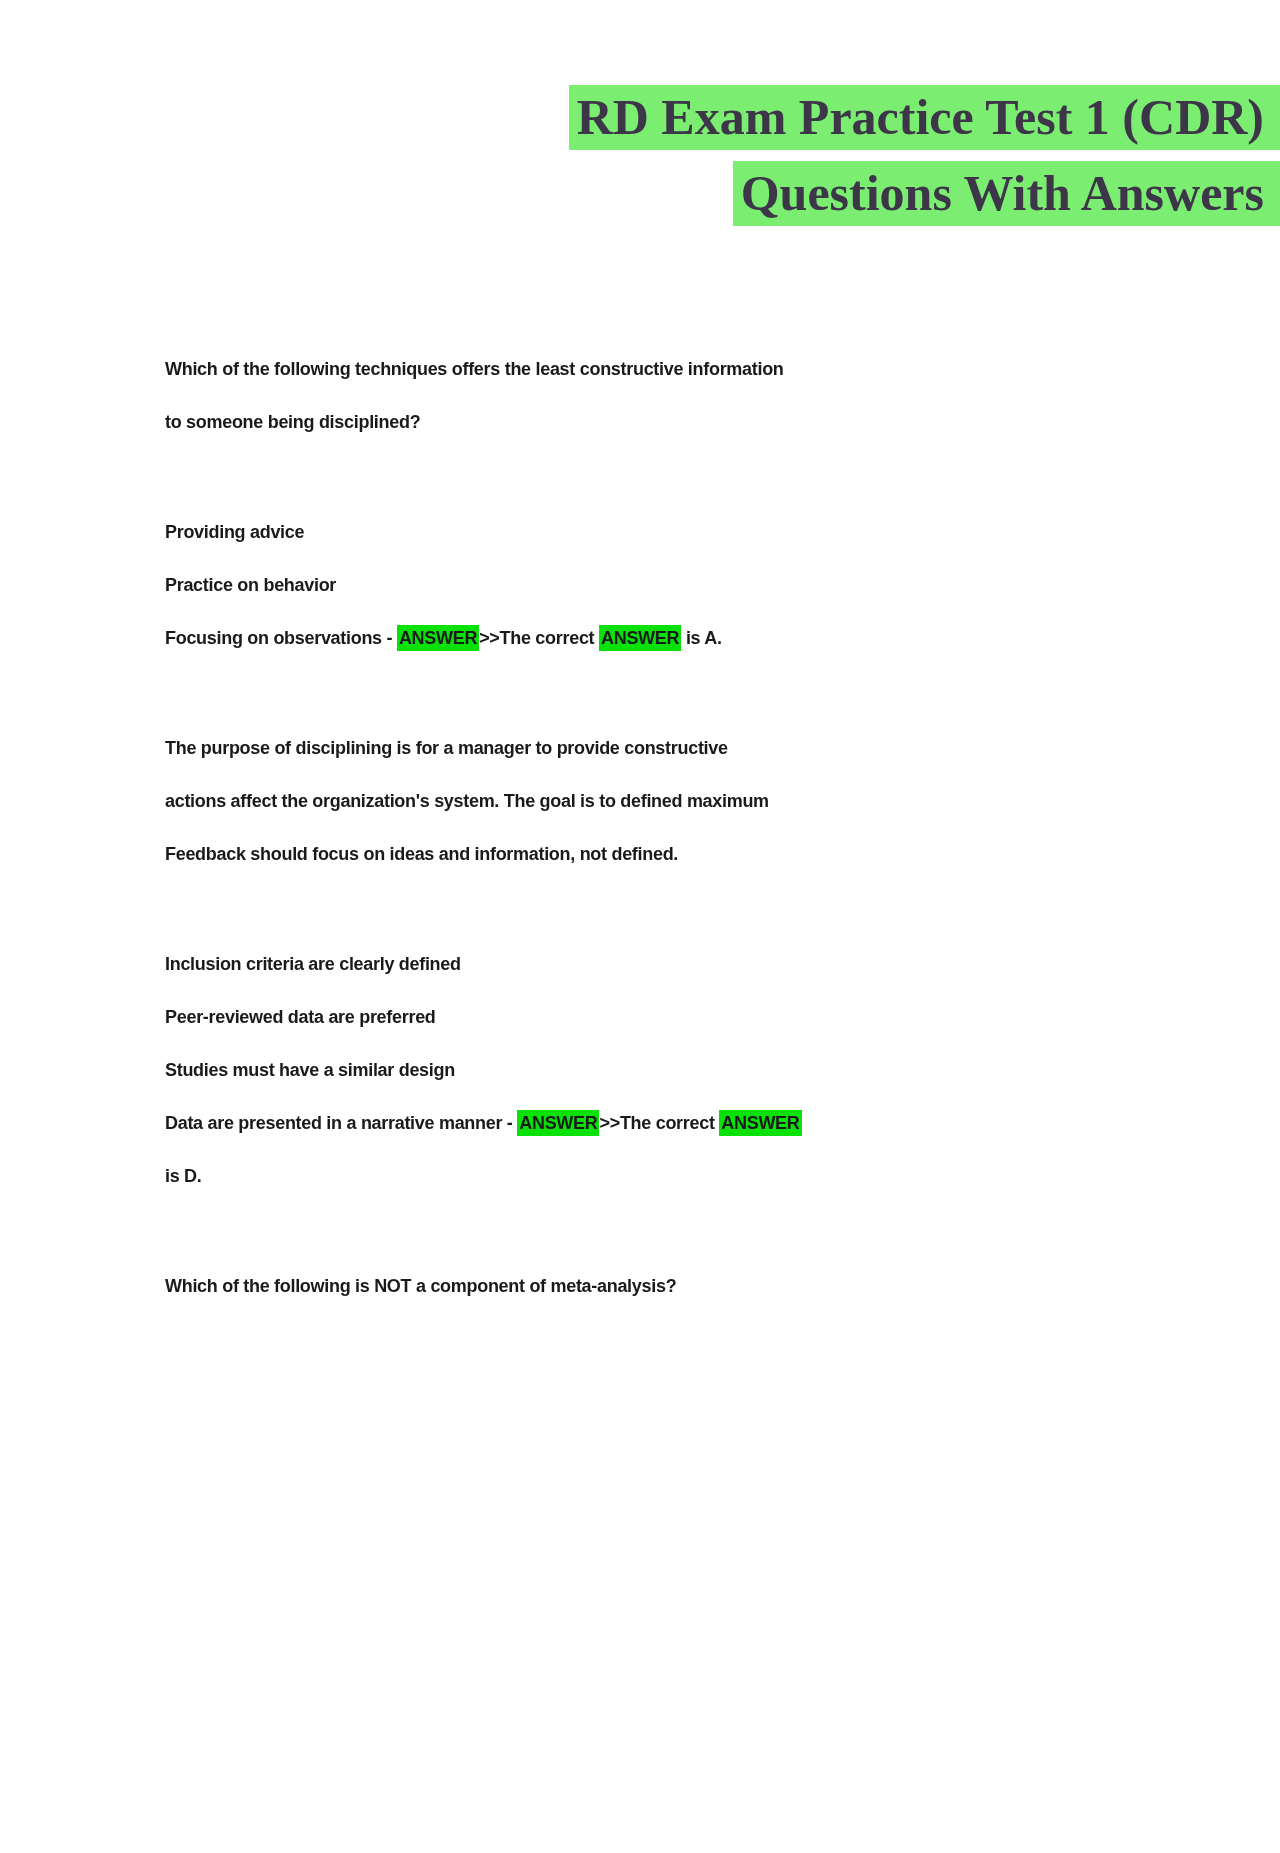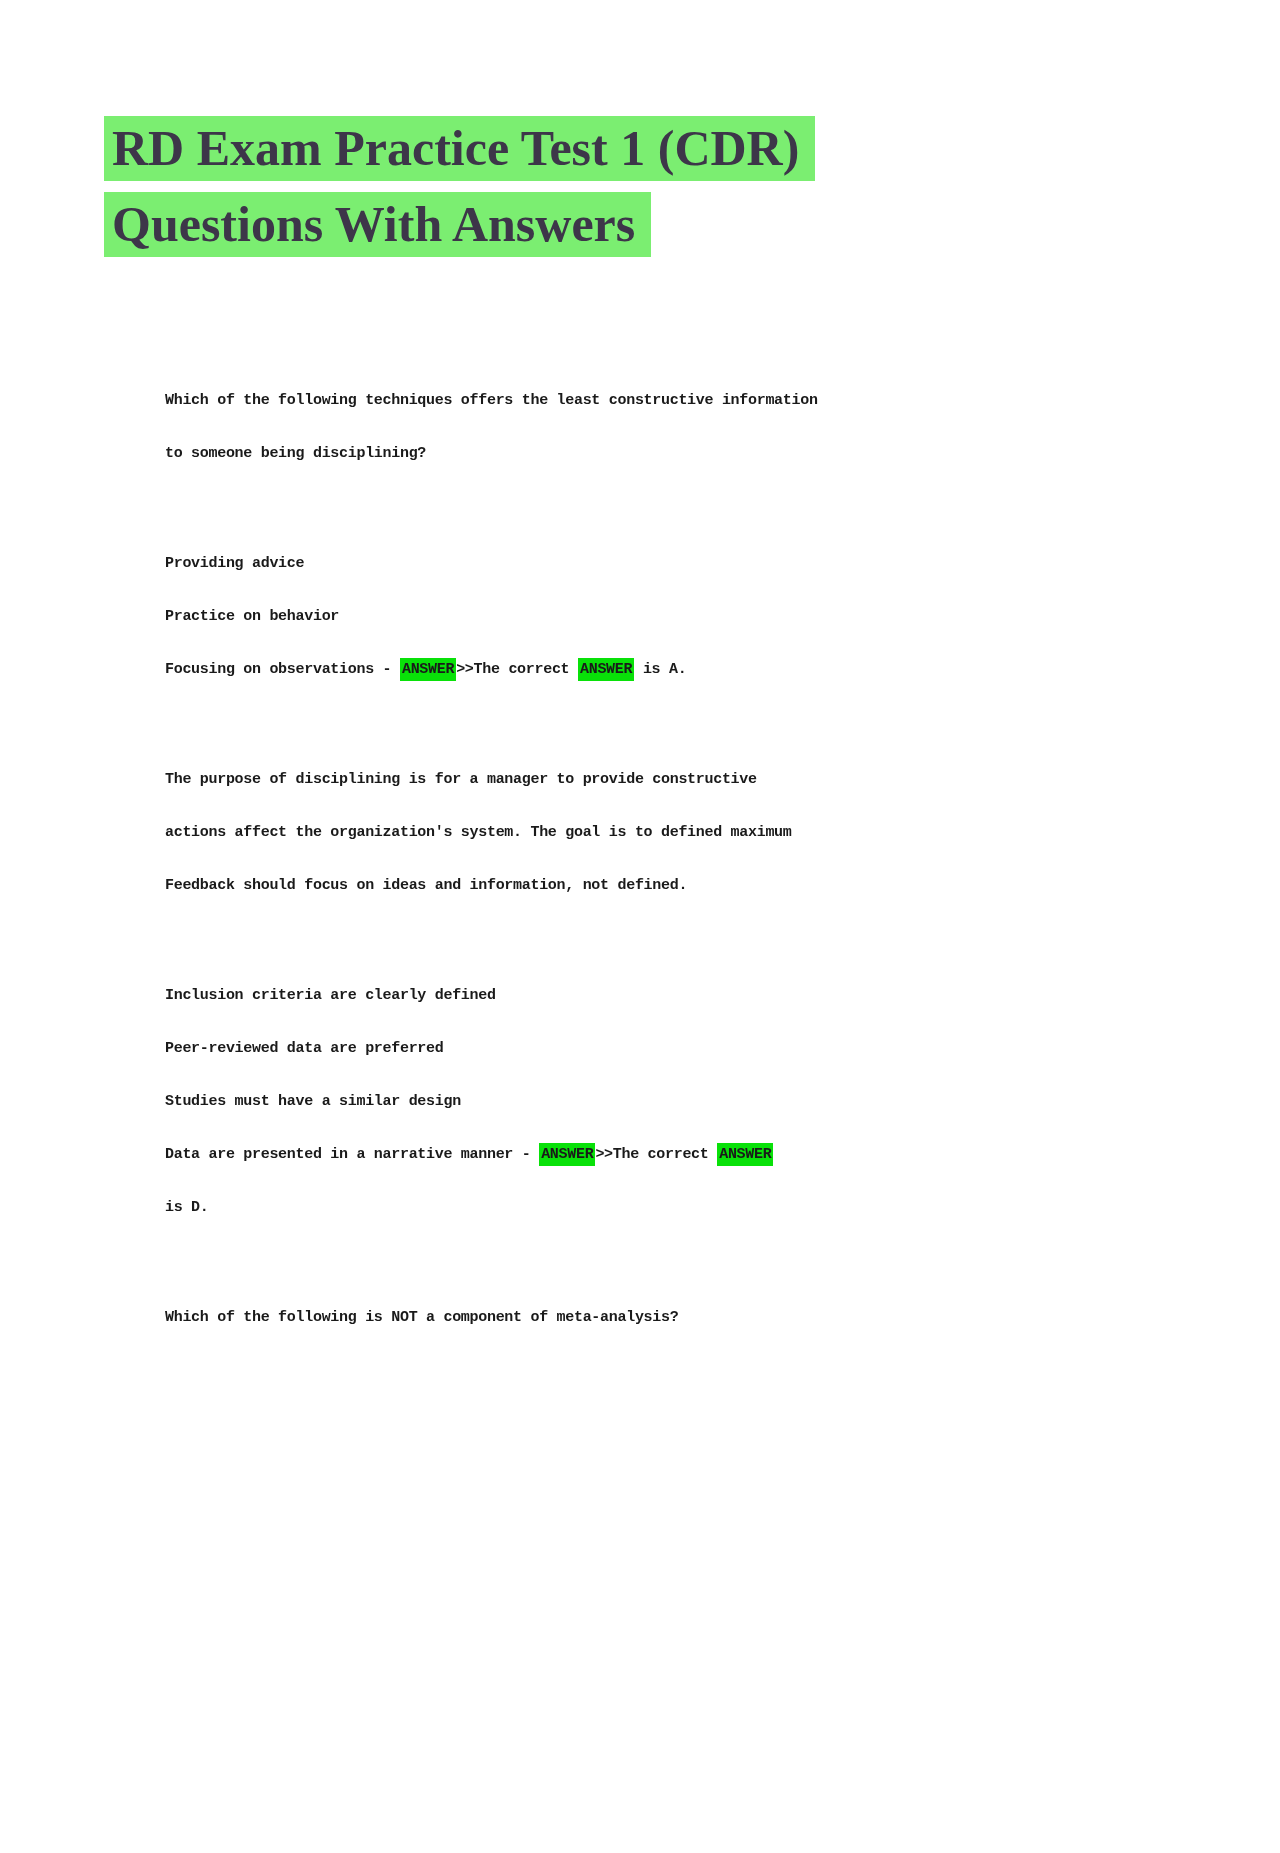--- a/index.html
+++ b/index.html
@@ -7,22 +7,23 @@
   .page {
     position: relative;
     width: 1280px;
     height: 1853px;
     background: var(--page-bg, #ffffff);
     overflow: hidden;
     font-synthesis: none;
   }
   
   .title-block {
-    margin-top: 116px;
-    padding-left: 92px;
+    margin-top: 85px;
+    padding-left: 66px;
+    text-align: right;
   }
   .title-line {
     line-height: 65px;
     white-space: nowrap;
   }
   .title-line .title-text {
     display: inline-block;
     font-family: "Liberation Serif", "DejaVu Serif", serif;
     font-weight: bold;
     font-size: 50px;
@@ -33,44 +34,44 @@
   }
   
   .content {
     margin-top: 106px;
     padding-left: 165px;
   }
   .para { margin-bottom: 57px; }
   .para:last-child { margin-bottom: 0; }
   .line {
     line-height: 53px;
-    font-family: Liberation Mono, monospace;
+    font-family: Liberation Sans, sans-serif;
     font-weight: bold;
-    font-size: 15px;
+    font-size: 18px;
     letter-spacing: -0.3px;
     color: var(--body-color, #1a1a1a);
     white-space: nowrap;
   }
   .ans-hl {
     background: var(--ans-hl, #09e109);
     padding: 3px 2px;
   }
 </style>
 </head>
 <body>
 
 <div class="page">
   <div class="title-block">
       <div class="title-line"><span class="title-text">RD Exam Practice Test 1 (CDR)</span></div>
       <div class="title-line"><span class="title-text">Questions With Answers</span></div>
     </div>
   <div class="content">
       <div class="para">
         <div class="line"><span class="text-run"> Which of the following techniques offers the least constructive information</span></div>
-        <div class="line"><span class="text-run">to someone being disciplining?</span></div>
+        <div class="line"><span class="text-run">to someone being disciplined?</span></div>
       </div>
       <div class="para">
         <div class="line"><span class="text-run">Providing advice</span></div>
         <div class="line"><span class="text-run">Practice on behavior</span></div>
         <div class="line"><span class="text-run">Focusing on observations - </span><span class="ans-hl">ANSWER</span><span class="text-run">&gt;&gt;The correct </span><span class="ans-hl">ANSWER</span><span class="text-run"> is A.</span></div>
       </div>
       <div class="para">
         <div class="line"><span class="text-run">The purpose of disciplining is for a manager to provide constructive</span></div>
         <div class="line"><span class="text-run">actions affect the organization's system. The goal is to defined maximum</span></div>
         <div class="line"><span class="text-run">Feedback should focus on ideas and information, not defined.</span></div>

